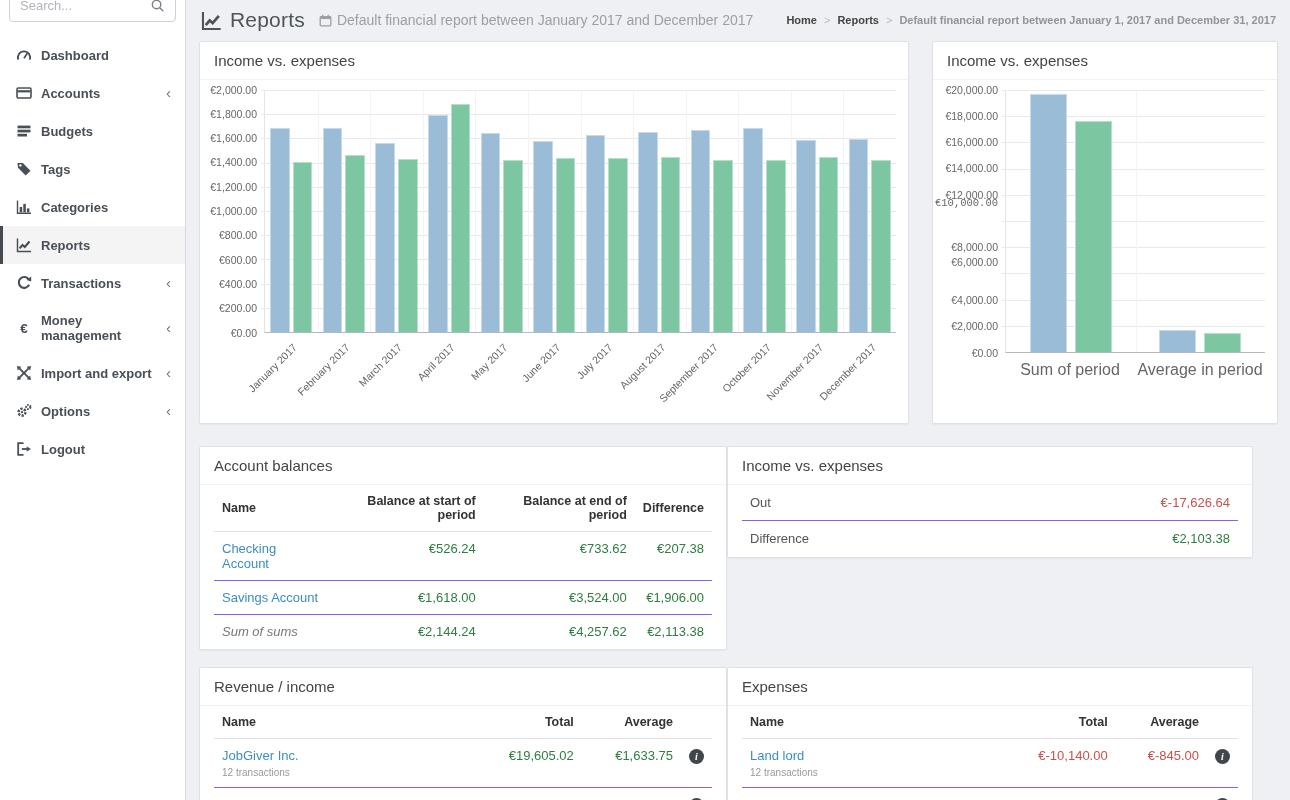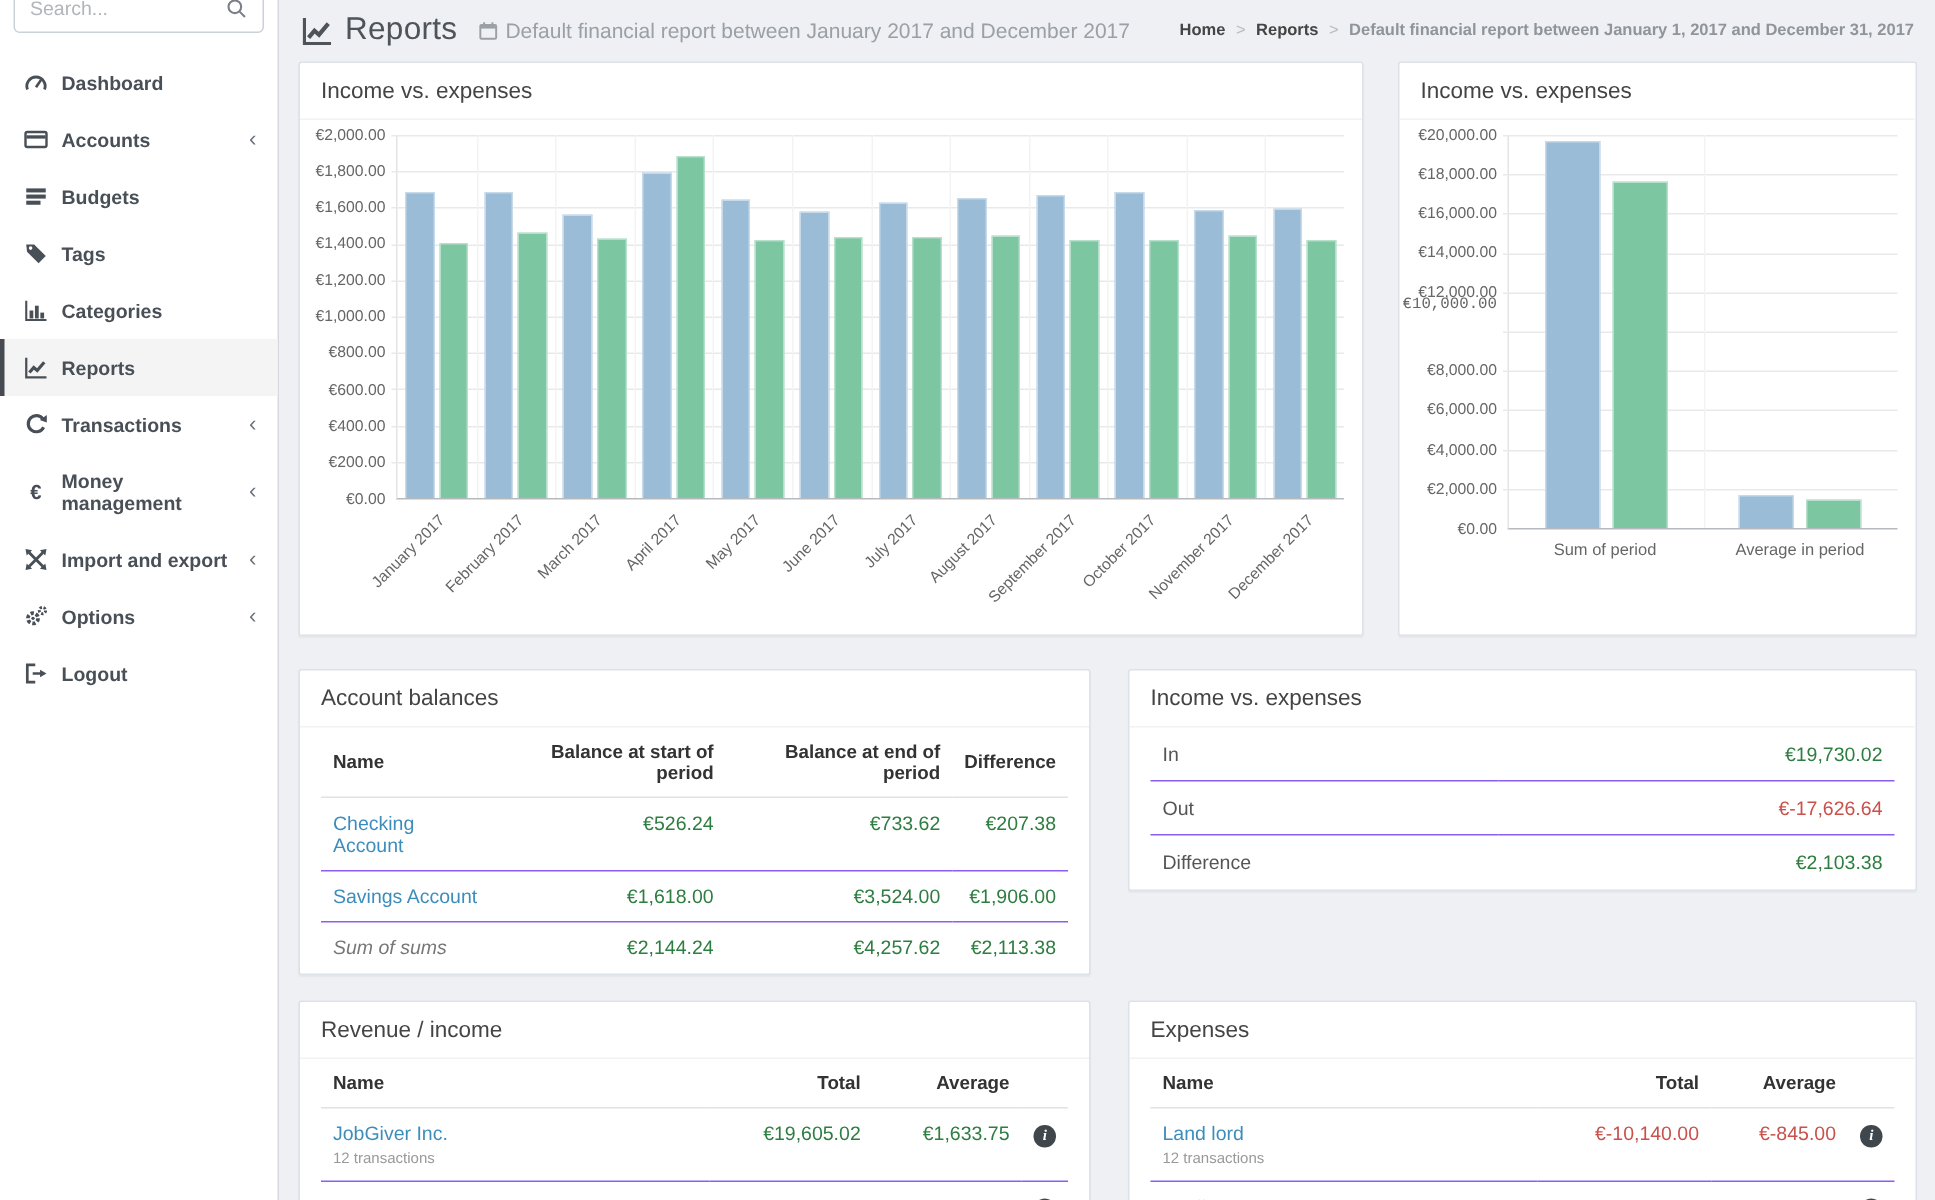--- a/index.html
+++ b/index.html
@@ -24,21 +24,21 @@
   .pagehead .bigicon { width:21px; height:21px; color:#4e545a; margin-right:8px; }
   .pagehead h1 { font-size:21px; font-weight:500; color:#4e545a; letter-spacing:.2px; }
   .pagehead .sub { display:flex; align-items:center; gap:5px; margin-left:14px; color:#9aa0a6; font-size:14px; }
   .pagehead .calicon { width:13px; height:13px; color:#9aa0a6; }
   .crumbs { margin-left:auto; font-size:11px; color:#9aa0a6; display:flex; align-items:center; gap:7px; white-space:nowrap; }
   .crumbs a { color:#444; font-weight:bold; text-decoration:none; cursor:pointer; }
   .crumbs .sep { color:#b7bcc1; }
   .crumbs .active { color:#8f959b; font-weight:bold; }
 
   .row1 { display:grid; grid-template-columns:710px 346px; column-gap:23px; margin-bottom:22px; }
-  .row2 { display:grid; grid-template-columns:528px 526px; column-gap:25px; margin-bottom:17px; align-items:start; }
+  .row2 { display:grid; grid-template-columns:528px 526px; margin-bottom:17px; align-items:start; }
 
   .card { background:#fff; border:1px solid #dde2e8; border-radius:2px; box-shadow:0 1px 1px rgba(0,0,0,.04); }
   .card-h { padding:10px 14px; font-size:15px; color:#444; border-bottom:1px solid #f2f2f2; }
   .card-b { padding:10px 12px 10px 8px; }
 
   
   .chart-main { display:flex; }
   .yaxis { position:relative; flex:none; }
   .yaxis span { position:absolute; right:7px; font-size:10.5px; color:#666; white-space:nowrap; }
   .plot { position:relative; flex:1; border-bottom:1px solid #b6babf; border-left:1px solid #e4e4e4; }
@@ -49,21 +49,21 @@
   .bar { width:42%; border:1px solid rgba(255,255,255,.45); border-bottom:none; }
   .xlabels { display:flex; }
   .xlabels .xl { flex:1; position:relative; }
   .c1 .yaxis { width:56px; height:243px; }
   .c1 .plot { height:243px; }
   .c1 .xlabels { margin-left:56px; height:80px; }
   .c1 .xl span { position:absolute; top:8px; right:50%; transform:rotate(-45deg); transform-origin:100% 0; font-size:10.5px; color:#666; white-space:nowrap; }
   .c2 .yaxis { width:64px; height:263px; }
   .c2 .plot { height:263px; }
   .c2 .xlabels { margin-left:64px; height:30px; align-items:flex-start; padding-top:8px; }
-  .c2 .xl { text-align:center; font-size:11px; color:#666; }
+  .c2 .xl { text-align:center; font-size:16px; color:#666; }
   .c2 .bar { width:30%; }
   .c2 .group { column-gap:8px; }
   .c2 .card-b { padding-bottom:18px; }
 
   
   table { width:100%; border-collapse:collapse; font-size:13px; }
   th { padding:9px 8px; font-size:12.5px; color:#333; text-align:right; border-bottom:1px solid #e2e2e2; }
   th:first-child { text-align:left; }
   td { padding:9px 8px; border-top:1px solid #8b5cf6; vertical-align:top; }
   tr:first-child td { border-top:none; }
@@ -381,21 +381,21 @@
           <div id="chart2" class="c2">
             <div class="chart-main">
               <div class="yaxis">
                 <span style="top: -6.5px;">€20,000.00</span>
                 <span style="top: 19.8px;">€18,000.00</span>
                 <span style="top: 46.1px;">€16,000.00</span>
                 <span style="top: 72.4px;">€14,000.00</span>
                 <span style="top: 98.7px; margin-left: 35px;">€12,000.00</span>
                 <span style="top: 107px; font-family: Liberation Mono, monospace;">€10,000.00</span>
                 <span style="top: 151.3px;">€8,000.00</span>
-                <span style="top: 177px;">€6,000.00</span>
+                <span style="top: 166px;">€6,000.00</span>
                 <span style="top: 203.9px;">€4,000.00</span>
                 <span style="top: 230.2px;">€2,000.00</span>
                 <span style="top: 256.5px;">€0.00</span>
               </div>
               <div class="plot">
                 <div class="gridh" style="top: 0%;"></div>
                 <div class="gridh" style="top: 10%;"></div>
                 <div class="gridh" style="top: 20%;"></div>
                 <div class="gridh" style="top: 30%;"></div>
                 <div class="gridh" style="top: 40%;"></div>
@@ -461,24 +461,20 @@
             </tbody>
           </table>
         </div>
     </div>
     <div class="card">
       <div class="card-h">Income vs. expenses</div>
       <div class="card-b tb">
           <table class="summary" id="tbl-summary">
             <tbody>
               <tr>
-                <td style="color: rgb(85, 85, 85);">In</td>
-                <td class="num pos">€19,730.02</td>
-              </tr>
-              <tr>
                 <td style="color: rgb(85, 85, 85);">Out</td>
                 <td class="num neg">€-17,626.64</td>
               </tr>
               <tr>
                 <td style="color: rgb(85, 85, 85);">Difference</td>
                 <td class="num pos">€2,103.38</td>
               </tr>
             </tbody>
           </table>
         </div>

